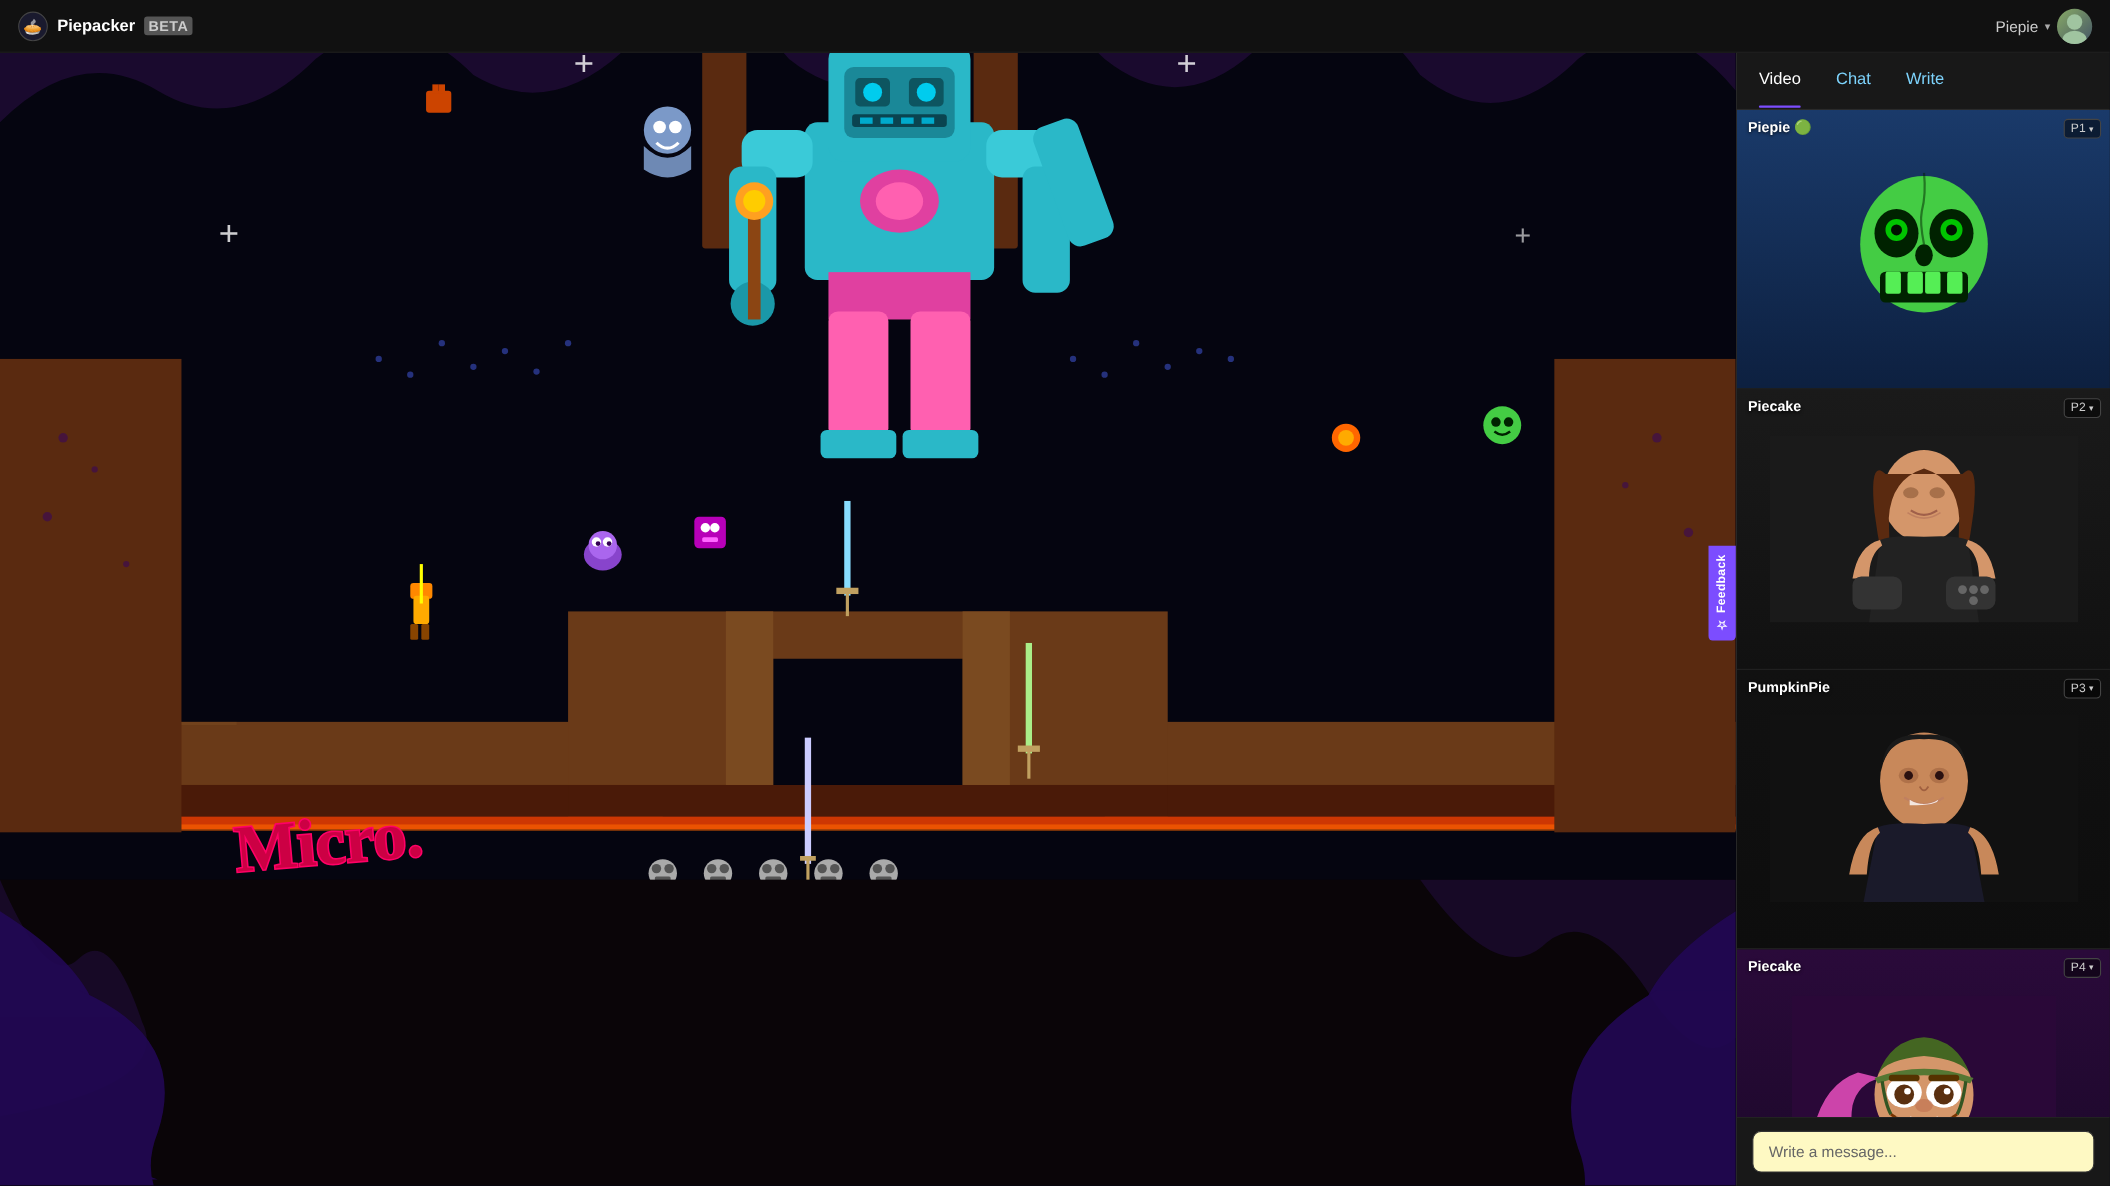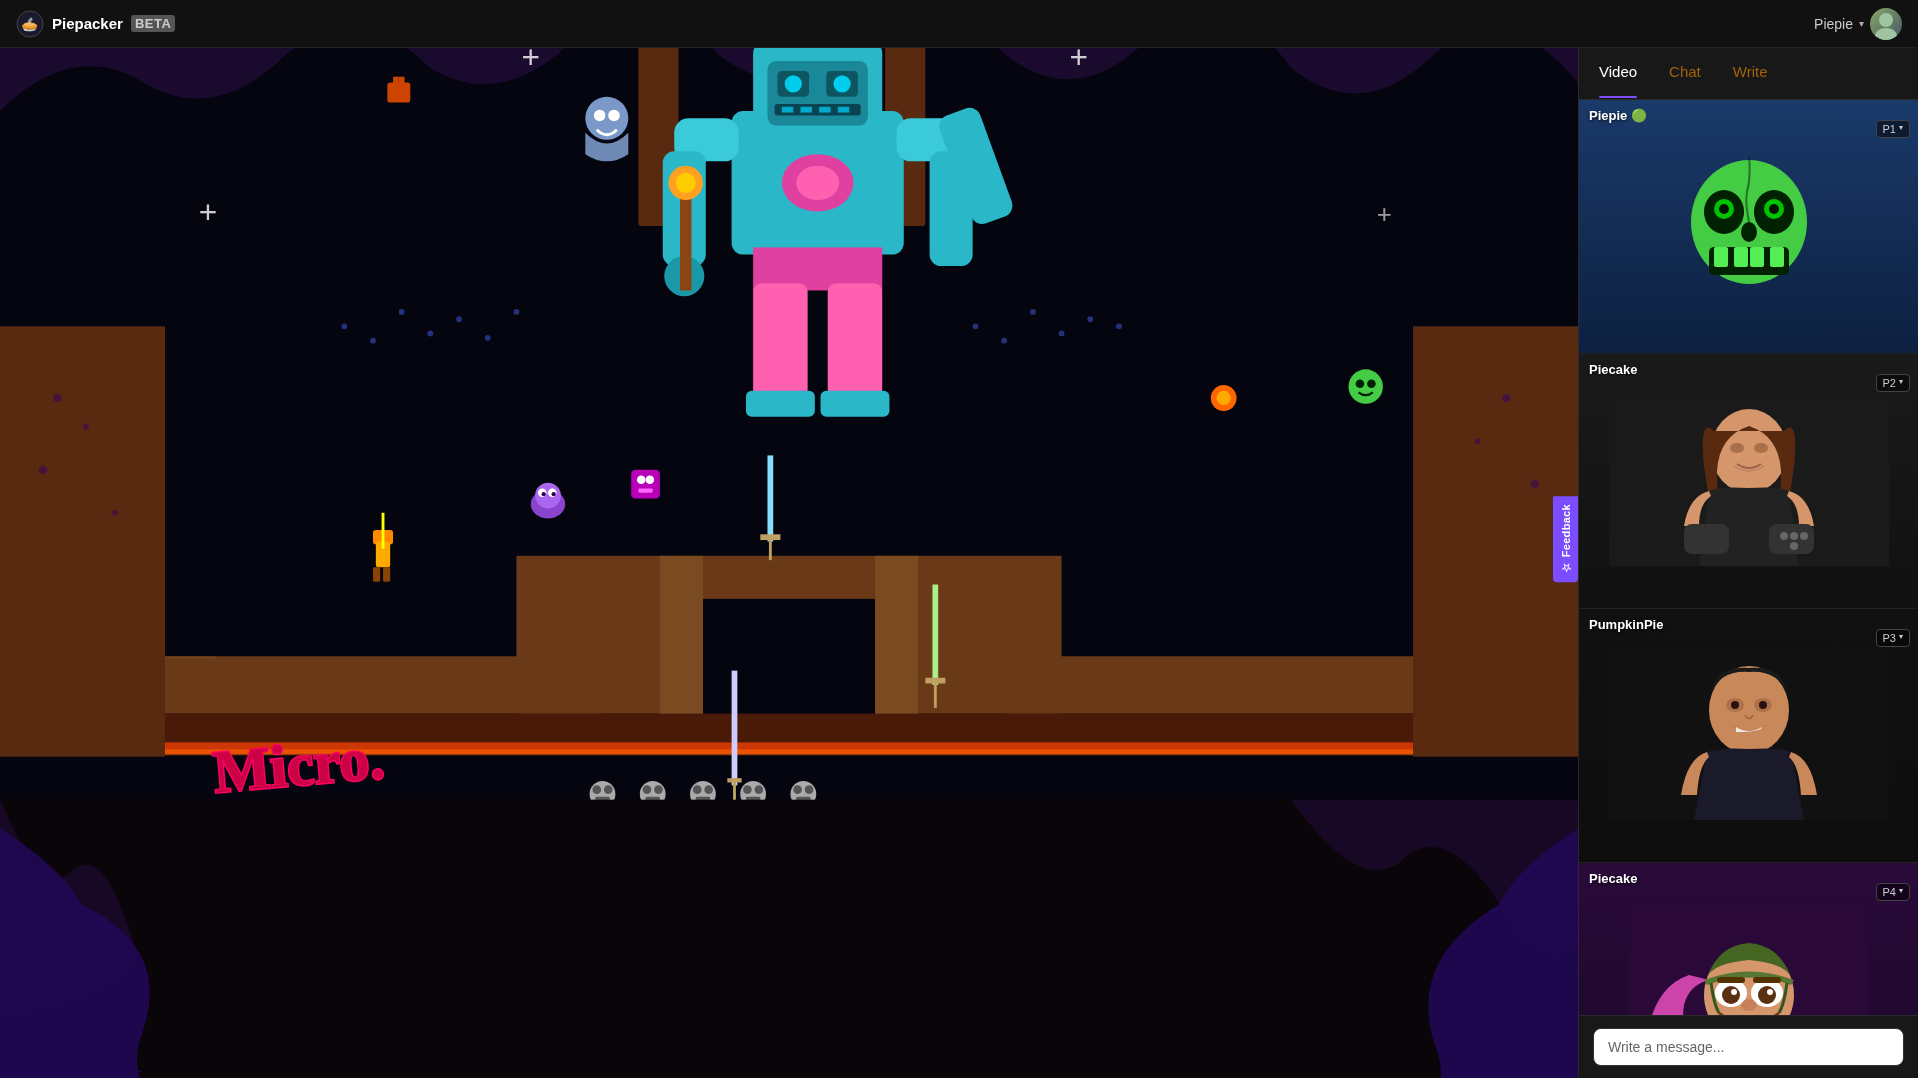--- a/index.html
+++ b/index.html
@@ -130,21 +130,21 @@
       display: flex;
       align-items: center;
       padding: 0 20px;
       border-bottom: 1px solid #2a2a2a;
       height: 52px;
       flex-shrink: 0;
       gap: 32px;
     }
     .tab {
       font-size: 15px;
-      color: #a16207;
+      color: #7dd3fc;
       cursor: pointer;
       padding-bottom: 4px;
       position: relative;
       font-weight: 500;
     }
     .tab.active {
       color: #fff;
     }
     .tab.active::after {
       content: '';
@@ -228,44 +228,44 @@
     .player-name {
       font-size: 13px;
       font-weight: 600;
       color: #fff;
       text-shadow: 0 1px 3px rgba(0,0,0,0.8);
     }
     .player-emoji { font-size: 13px; }
 
     .player-badge {
       position: absolute;
-      top: 20px;
+      top: 8px;
       right: 8px;
       background: rgba(0,0,0,0.5);
       border: 1px solid #444;
       border-radius: 4px;
       padding: 2px 6px;
       font-size: 11px;
       color: #ccc;
       display: flex;
-      align-items: flex-start;
+      align-items: center;
       gap: 3px;
       cursor: pointer;
     }
     .badge-chevron { font-size: 8px; }
 
     
     .chat-input-area {
       padding: 12px 14px;
       border-top: 1px solid #2a2a2a;
       flex-shrink: 0;
     }
     .chat-input {
       width: 100%;
-      background: #ffffff;
+      background: #fef9c3;
       border: 1px solid #333;
       border-radius: 8px;
       padding: 10px 14px;
       color: #888;
       font-size: 14px;
       outline: none;
     }
     .chat-input::placeholder { color: #666; }
   </style>
 </head>

